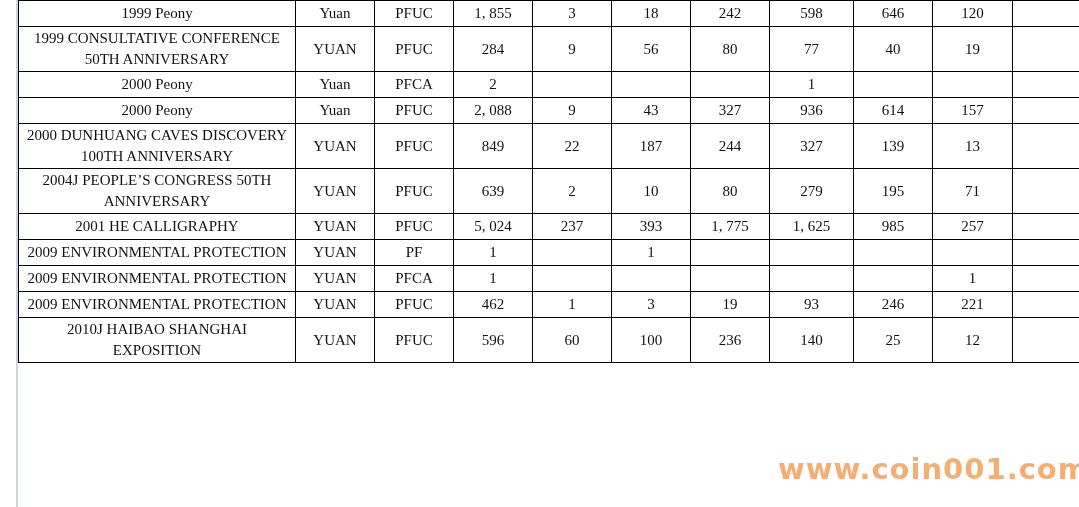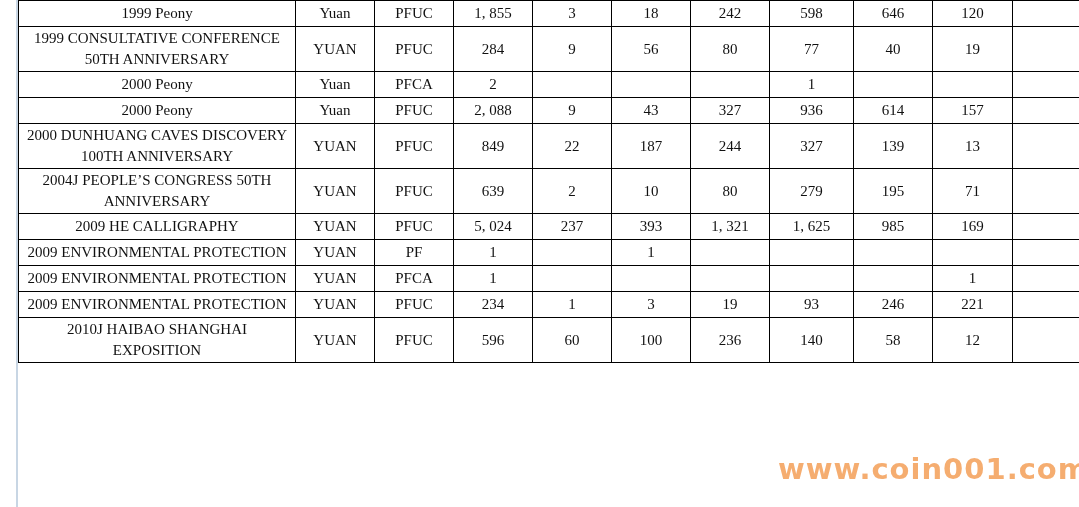--- a/index.html
+++ b/index.html
@@ -156,30 +156,30 @@
           <td>639</td>
           <td>2</td>
           <td>10</td>
           <td>80</td>
           <td>279</td>
           <td>195</td>
           <td>71</td>
           <td></td>
         </tr>
         <tr>
-          <td class="desc">2009 HE CALLIGRAPHY</td>
+          <td class="desc">2001 HE CALLIGRAPHY</td>
           <td>YUAN</td>
           <td>PFUC</td>
           <td>5, 024</td>
           <td>237</td>
           <td>393</td>
-          <td>1, 321</td>
+          <td>1, 775</td>
           <td>1, 625</td>
           <td>985</td>
-          <td>169</td>
+          <td>257</td>
           <td></td>
         </tr>
         <tr>
           <td class="desc">2009 ENVIRONMENTAL PROTECTION</td>
           <td>YUAN</td>
           <td>PF</td>
           <td>1</td>
           <td></td>
           <td>1</td>
           <td></td>
@@ -198,40 +198,40 @@
           <td></td>
           <td></td>
           <td></td>
           <td>1</td>
           <td></td>
         </tr>
         <tr>
           <td class="desc">2009 ENVIRONMENTAL PROTECTION</td>
           <td>YUAN</td>
           <td>PFUC</td>
-          <td>234</td>
+          <td>462</td>
           <td>1</td>
           <td>3</td>
           <td>19</td>
           <td>93</td>
           <td>246</td>
           <td>221</td>
           <td></td>
         </tr>
         <tr>
           <td class="desc">2010J HAIBAO SHANGHAI
 EXPOSITION</td>
           <td>YUAN</td>
           <td>PFUC</td>
           <td>596</td>
           <td>60</td>
           <td>100</td>
           <td>236</td>
           <td>140</td>
-          <td>58</td>
+          <td>25</td>
           <td>12</td>
           <td></td>
         </tr>
       </tbody>
   </table>
 
   <div class="watermark" style="color: rgb(244, 159, 88);">www.coin001.com</div>
 </div>
 
 </body></html>

